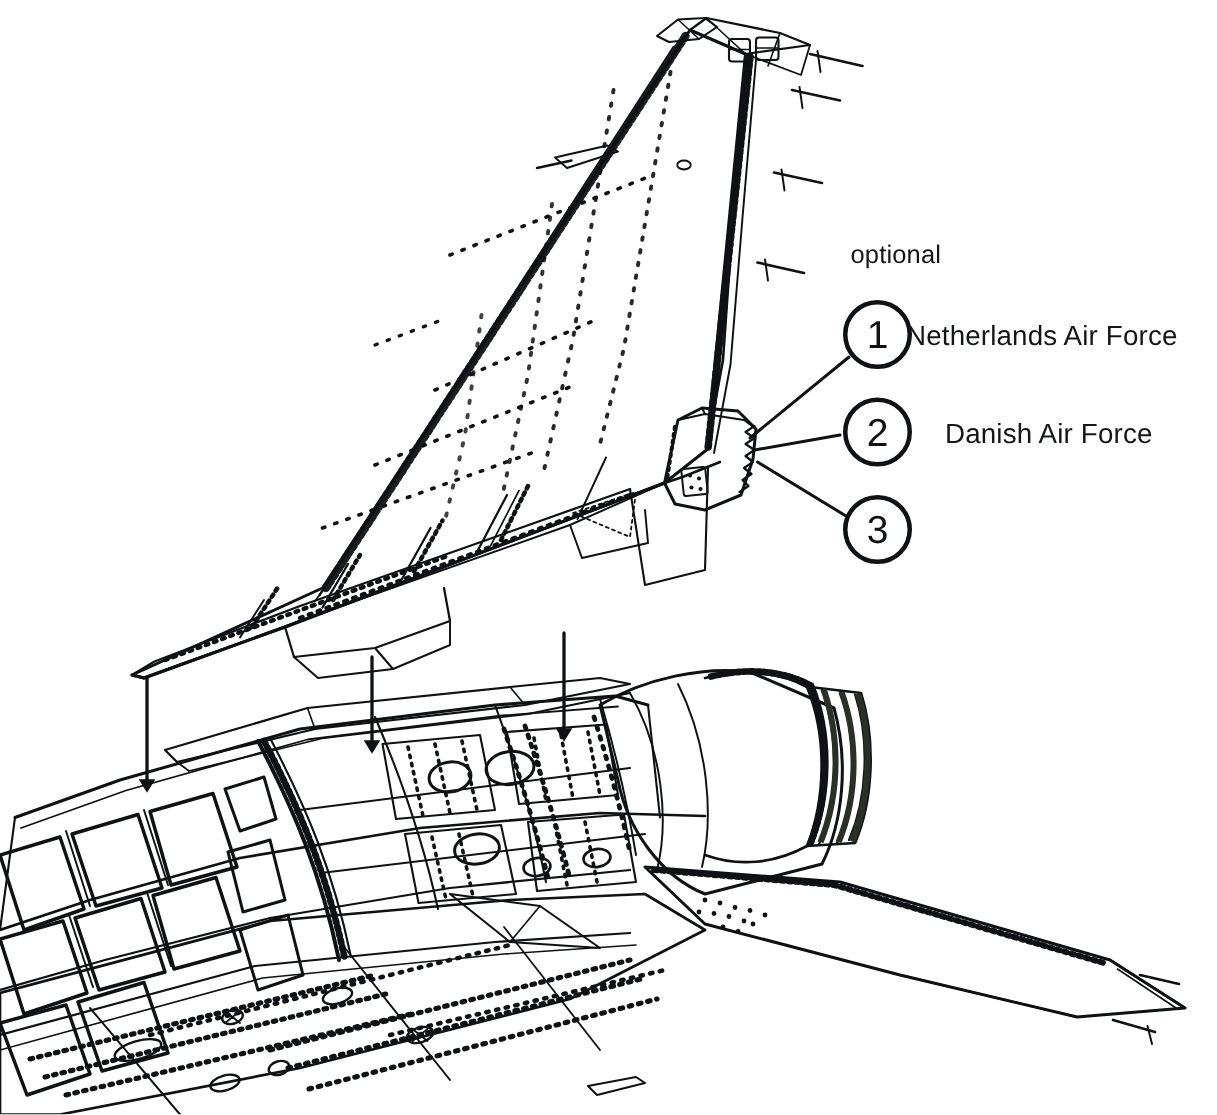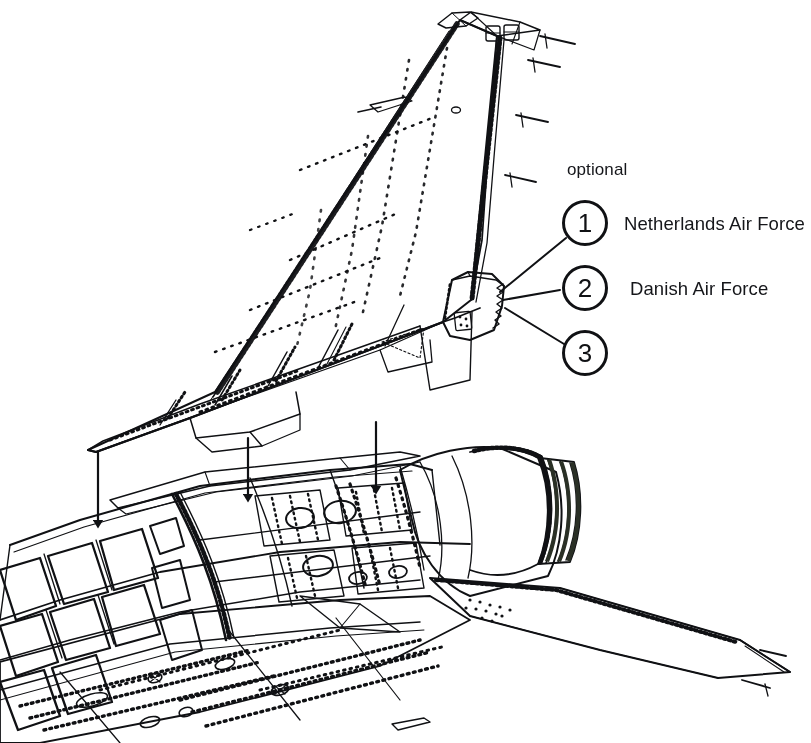--- a/index.html
+++ b/index.html
@@ -61,21 +61,21 @@
     position: absolute;
     font-size: 18.5px;
     line-height: 23px;
     color: #15161a;
     white-space: pre-line;
     letter-spacing: 0.1px;
   }
   .c1 { left: 562px; top: 200px; }
   .c2 { left: 562px; top: 265px; }
   .c3 { left: 562px; top: 330px; }
-  .t1 { left: 624px; top: 212px; }
+  .t1 { left: 604px; top: 212px; }
   .t2 { left: 630px; top: 277px; }
   .t3 { left: 616px; top: 331px; }
 </style>
 </head>
 <body>
 
 <div id="page">
 
   <svg id="artwork" viewBox="0 0 811 743">
     <defs>

